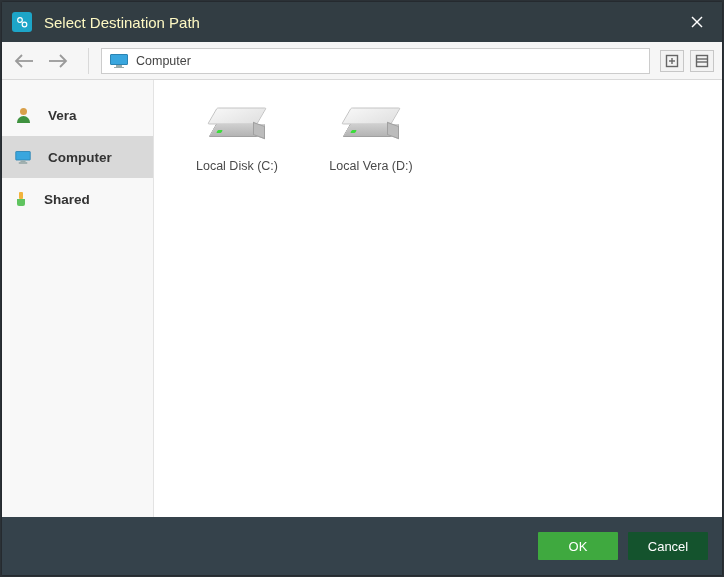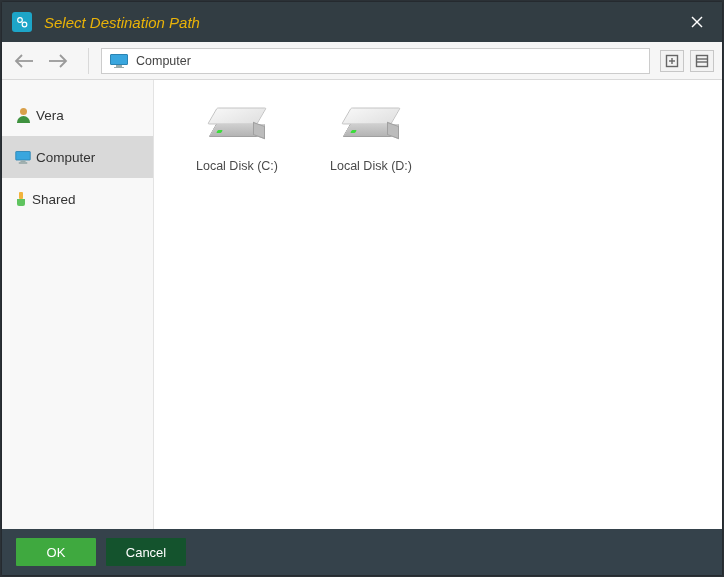--- a/index.html
+++ b/index.html
@@ -1,21 +1,21 @@
 <!DOCTYPE html>
 <html><head>
 <meta charset="utf-8">
 <style>
 * { margin: 0; padding: 0; box-sizing: border-box; font-family: "Segoe UI", Tahoma, sans-serif; }
 html, body { width: 724px; height: 577px; background: #2d3338; overflow: hidden; }
 
 .window { width: 720px; height: 573px; margin: 2px; background: #fff; display: flex; flex-direction: column; box-shadow: 0 0 2px rgba(0,0,0,0.5); }
 
 
-.titlebar { height: 40px; background: #323d43; display: flex; align-items: center; padding: 0 10px; color: #eab308; font-style: italic; }
+.titlebar { height: 40px; background: #323d43; display: flex; align-items: center; padding: 0 10px; color: #fef9c3; }
 .titlebar .app-icon { width: 20px; height: 20px; background: #1da5c8; border-radius: 3px; display: flex; align-items: center; justify-content: center; margin-right: 12px; font-size: 10px; color:#fff; }
 .titlebar .title { font-size: 15px; flex: 1; }
 .titlebar .close { width: 30px; height: 30px; display:flex; align-items:center; justify-content:center; cursor:pointer; }
 .titlebar .close svg { stroke:#fff; }
 
 
 .toolbar { height: 38px; background: #f6f6f6; border-bottom: 1px solid #d9d9d9; display:flex; align-items:center; padding: 0 8px; }
 .nav-arrows { display:flex; align-items:center; gap:6px; margin-right: 10px; }
 .nav-arrow { width: 28px; height:28px; display:flex; align-items:center; justify-content:center; cursor:pointer; }
 .nav-arrow svg { stroke:#9a9a9a; fill:none; stroke-width:1.8; }
@@ -27,21 +27,21 @@
 .tiny-base { width:10px; height:1.5px; background:#9aa; margin:0 auto;}
 .tool-buttons { display:flex; gap:6px; margin-left: 4px;}
 .tool-btn { width:24px; height:22px; border:1px solid #c7c7c7; background:#f3f3f3; display:flex; align-items:center; justify-content:center; cursor:pointer;}
 .tool-btn svg { stroke:#666; fill:none; stroke-width:1.4;}
 
 
 .body { flex:1; display:flex; min-height:0; }
 
 
 .sidebar { width:152px; background:#f8f8f8; border-right:1px solid #e3e3e3; padding-top:14px; }
-.sb-item { height:42px; display:flex; align-items:center; gap:4px; padding:0 12px; font-size:13.5px; color:#333; cursor:pointer; }
+.sb-item { height:42px; display:flex; align-items:center; gap:16px; padding:0 12px; font-size:13.5px; color:#333; cursor:pointer;font-weight:bold; }
 .sb-item.selected { background:#d9d9d9; }
 .sb-icon { width:18px; height:18px; display:flex; align-items:center; justify-content:center; }
 
 
 .main { flex:1; background:#fff; padding:10px 18px; display:flex; flex-wrap:wrap; align-content:flex-start; gap: 4px; overflow:auto;}
 .drive { width:130px; height:120px; display:flex; flex-direction:column; align-items:center; justify-content:flex-start; padding-top:10px; cursor:pointer; border:1px solid transparent; }
 .drive.selected { background:#e7e7e7; border:1px solid #bcbcbc; }
 .drive .label { margin-top:14px; font-size:12.5px; color:#4a4a4a; }
 .drive.selected .label { color:#a5a5a5; }
 
@@ -61,21 +61,21 @@
 }
 .drive.selected .dd-front { background: linear-gradient(#6fa8d4,#5b93c1); border-color:#4a7fab;}
 .dd-led { width:5px; height:3px; position:absolute; bottom:12px; left:8px; background:#3bdc3b; border-radius:1px; transform: skewX(-30deg);}
 .dd-side { width:12px; height:13px; position:absolute; bottom:8px; right:0;
   transform: skewY(20deg);
   background:#bcbcbc; border:1px solid #a0a0a0;
 }
 .drive.selected .dd-side { background:#6199c8; border-color:#4a7fab;}
 
 
-.footer { height:46px; background:#35424b; display:flex; align-items:center; padding:0 14px; gap:10px;}
+.footer { height:58px; background:#35424b; display:flex; align-items:center; justify-content:flex-end; padding:0 14px; gap:10px;}
 .btn { width:80px; height:28px; border:none; border-radius:1px; color:#fff; font-size:13px; cursor:pointer; }
 .btn.ok { background:#3fa93f; }
 .btn.cancel { background:#14532d; }
 
 
 .ico-user { width:15px; height:15px; position:relative;}
 .ico-user::before { content:''; width:7px; height:7px; background:#d9a04a; border-radius:50%; position:absolute; top:0; left:4px;}
 .ico-user::after { content:''; width:13px; height:7px; background:#3f923f; border-radius:7px 7px 0 0; position:absolute; bottom:0; left:1px;}
 .ico-lib { width:15px; height:13px; background:#f2b43d; border-radius:2px; position:relative;}
 .ico-lib::before { content:''; width:7px; height:3px; background:#f2b43d; position:absolute; top:-3px; left:0; border-radius:2px 2px 0 0;}
@@ -185,21 +185,21 @@
           </div>
         <div class="label">Local Disk (C:)</div>
       </div>
       <div class="drive">
         <div class="drive-icon">
             <div class="dd-top"></div>
             <div class="dd-front"></div>
             <div class="dd-side"></div>
             <div class="dd-led"></div>
           </div>
-        <div class="label">Local Disk (D:)</div>
+        <div class="label">Local Vera (D:)</div>
       </div>
     </div>
 
   </div>
 
   <div class="footer">
     <button class="btn ok">OK</button>
     <button class="btn cancel">Cancel</button>
   </div>
 

